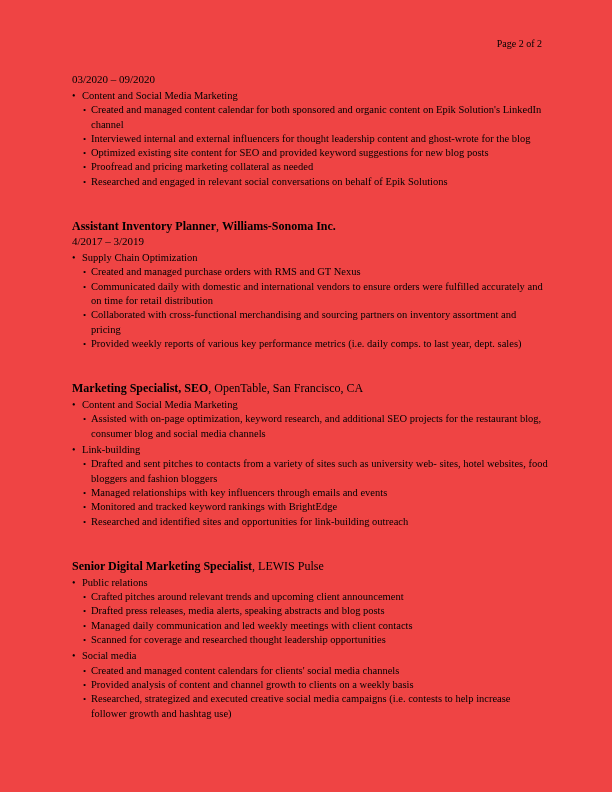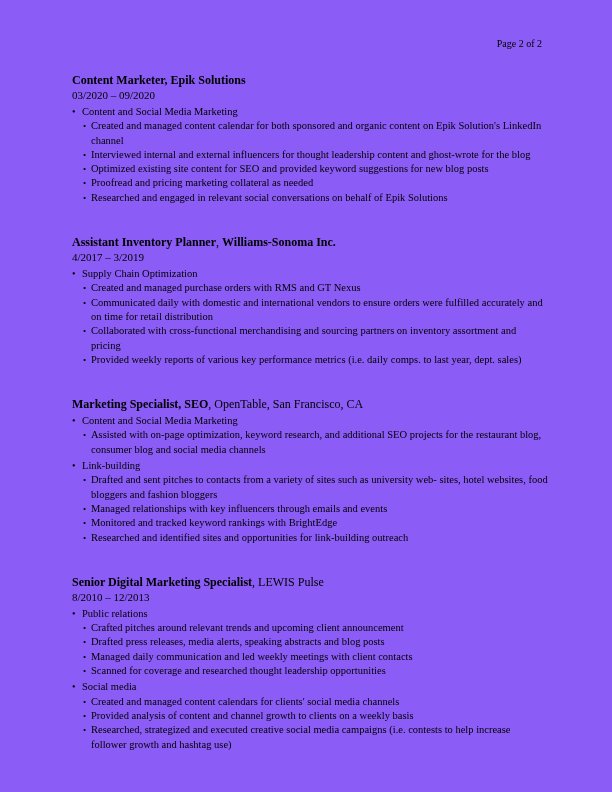--- a/index.html
+++ b/index.html
@@ -1,21 +1,21 @@
 <!DOCTYPE html>
 <html><head>
 <meta charset="utf-8">
 <style>
   html, body { margin: 0; padding: 0; background: #ffffff; }
   .page {
     position: relative;
     width: 612px;
     height: 792px;
     box-sizing: border-box;
-    background: #8b5cf6;
+    background: #ef4444;
     color: #000000;
     font-family: "Liberation Serif", "DejaVu Serif", serif;
     font-size: 10.5px;
     line-height: 14.3px;
     padding: 38px 64px 20px 72px;
     overflow: hidden;
   }
   .page-indicator {
     text-align: right;
     font-size: 10px;
@@ -58,21 +58,20 @@
   .bullet-row .txt { flex: 1 1 auto; }
 </style>
 </head>
 <body>
 
 <div class="page">
 
   <div class="page-indicator">Page 2 of 2</div>
 
   <div class="job first">
-    <div class="job-title"><span class="b">Content Marketer, Epik Solutions</span><span></span></div>
     <div class="job-dates">03/2020 – 09/2020</div>
     <div class="cat-row">
       <span class="dot">•</span>
       <span class="lbl">Content and Social Media Marketing</span>
     </div>
     <div class="bullet-row">
       <span class="dot">•</span>
       <span class="txt">Created and managed content calendar for both sponsored and organic content on Epik Solution's LinkedIn channel</span>
     </div>
     <div class="bullet-row">
@@ -145,21 +144,20 @@
       <span class="txt">Monitored and tracked keyword rankings with BrightEdge</span>
     </div>
     <div class="bullet-row">
       <span class="dot">•</span>
       <span class="txt">Researched and identified sites and opportunities for link-building outreach</span>
     </div>
   </div>
 
   <div class="job">
     <div class="job-title"><span class="b">Senior Digital Marketing Specialist</span><span>, LEWIS Pulse</span></div>
-    <div class="job-dates">8/2010 – 12/2013</div>
     <div class="cat-row">
       <span class="dot">•</span>
       <span class="lbl">Public relations</span>
     </div>
     <div class="bullet-row">
       <span class="dot">•</span>
       <span class="txt">Crafted pitches around relevant trends and upcoming client announcement</span>
     </div>
     <div class="bullet-row">
       <span class="dot">•</span>

